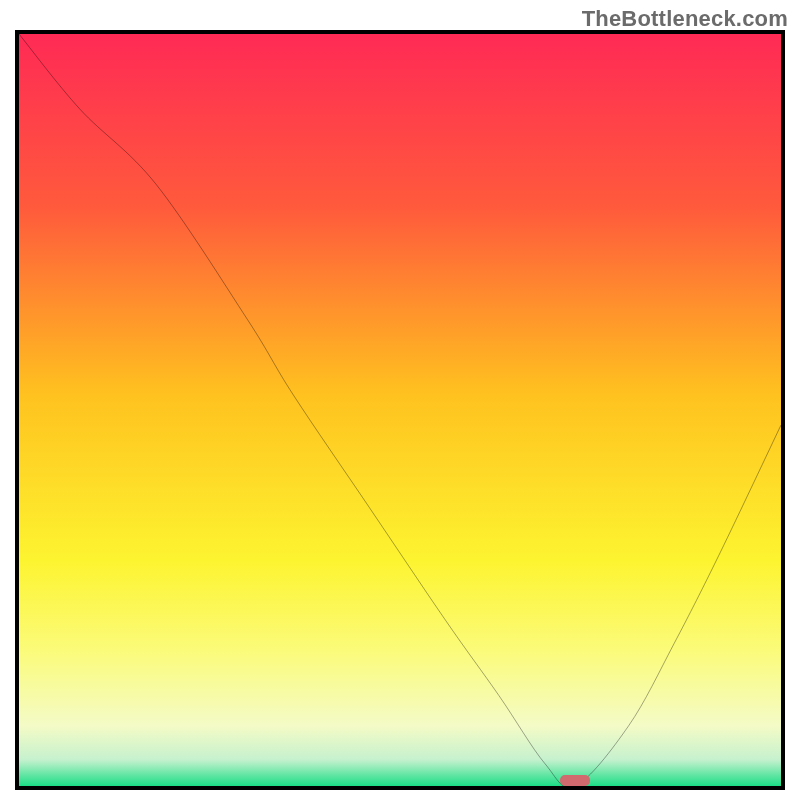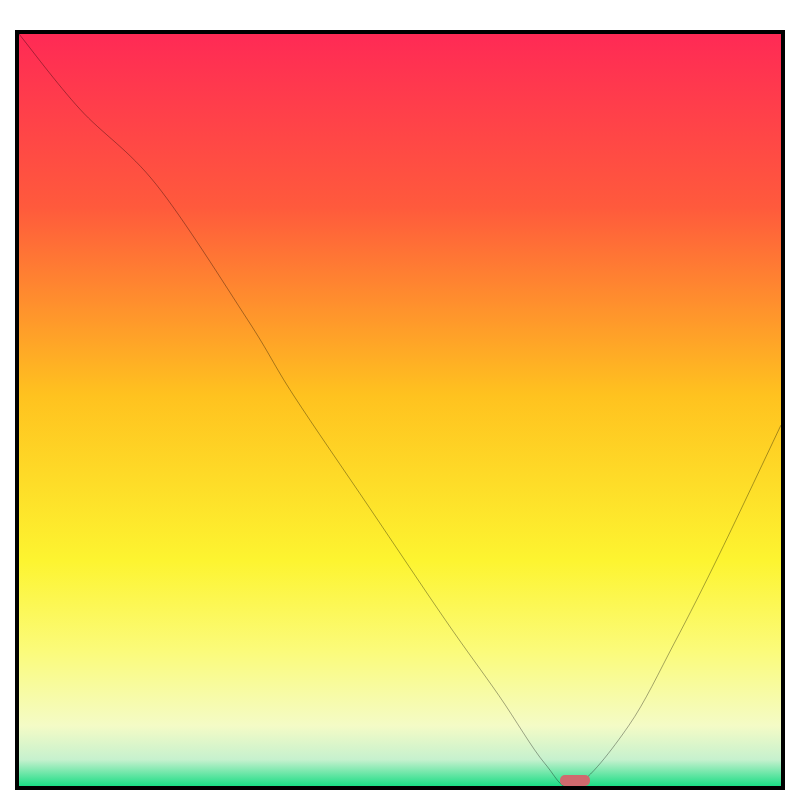--- a/index.html
+++ b/index.html
@@ -58,20 +58,21 @@
     background: #d06a6e;
     border-radius: 5px;
     z-index: 3;
   }
 </style>
 </head>
 <body>
 
 <div class="container">
 
+  <div class="watermark">TheBottleneck.com</div>
 
   <div class="plot-frame">
 
     <svg class="gradient-bg" viewBox="0 0 100 100" preserveAspectRatio="none">
       <defs>
         <linearGradient id="bg-grad" x1="0" y1="0" x2="0" y2="1">
             <stop offset="0%" stop-color="#ff2a55"></stop>
             <stop offset="23%" stop-color="#ff5a3c"></stop>
             <stop offset="48%" stop-color="#ffc21f"></stop>
             <stop offset="70%" stop-color="#fdf430"></stop>

